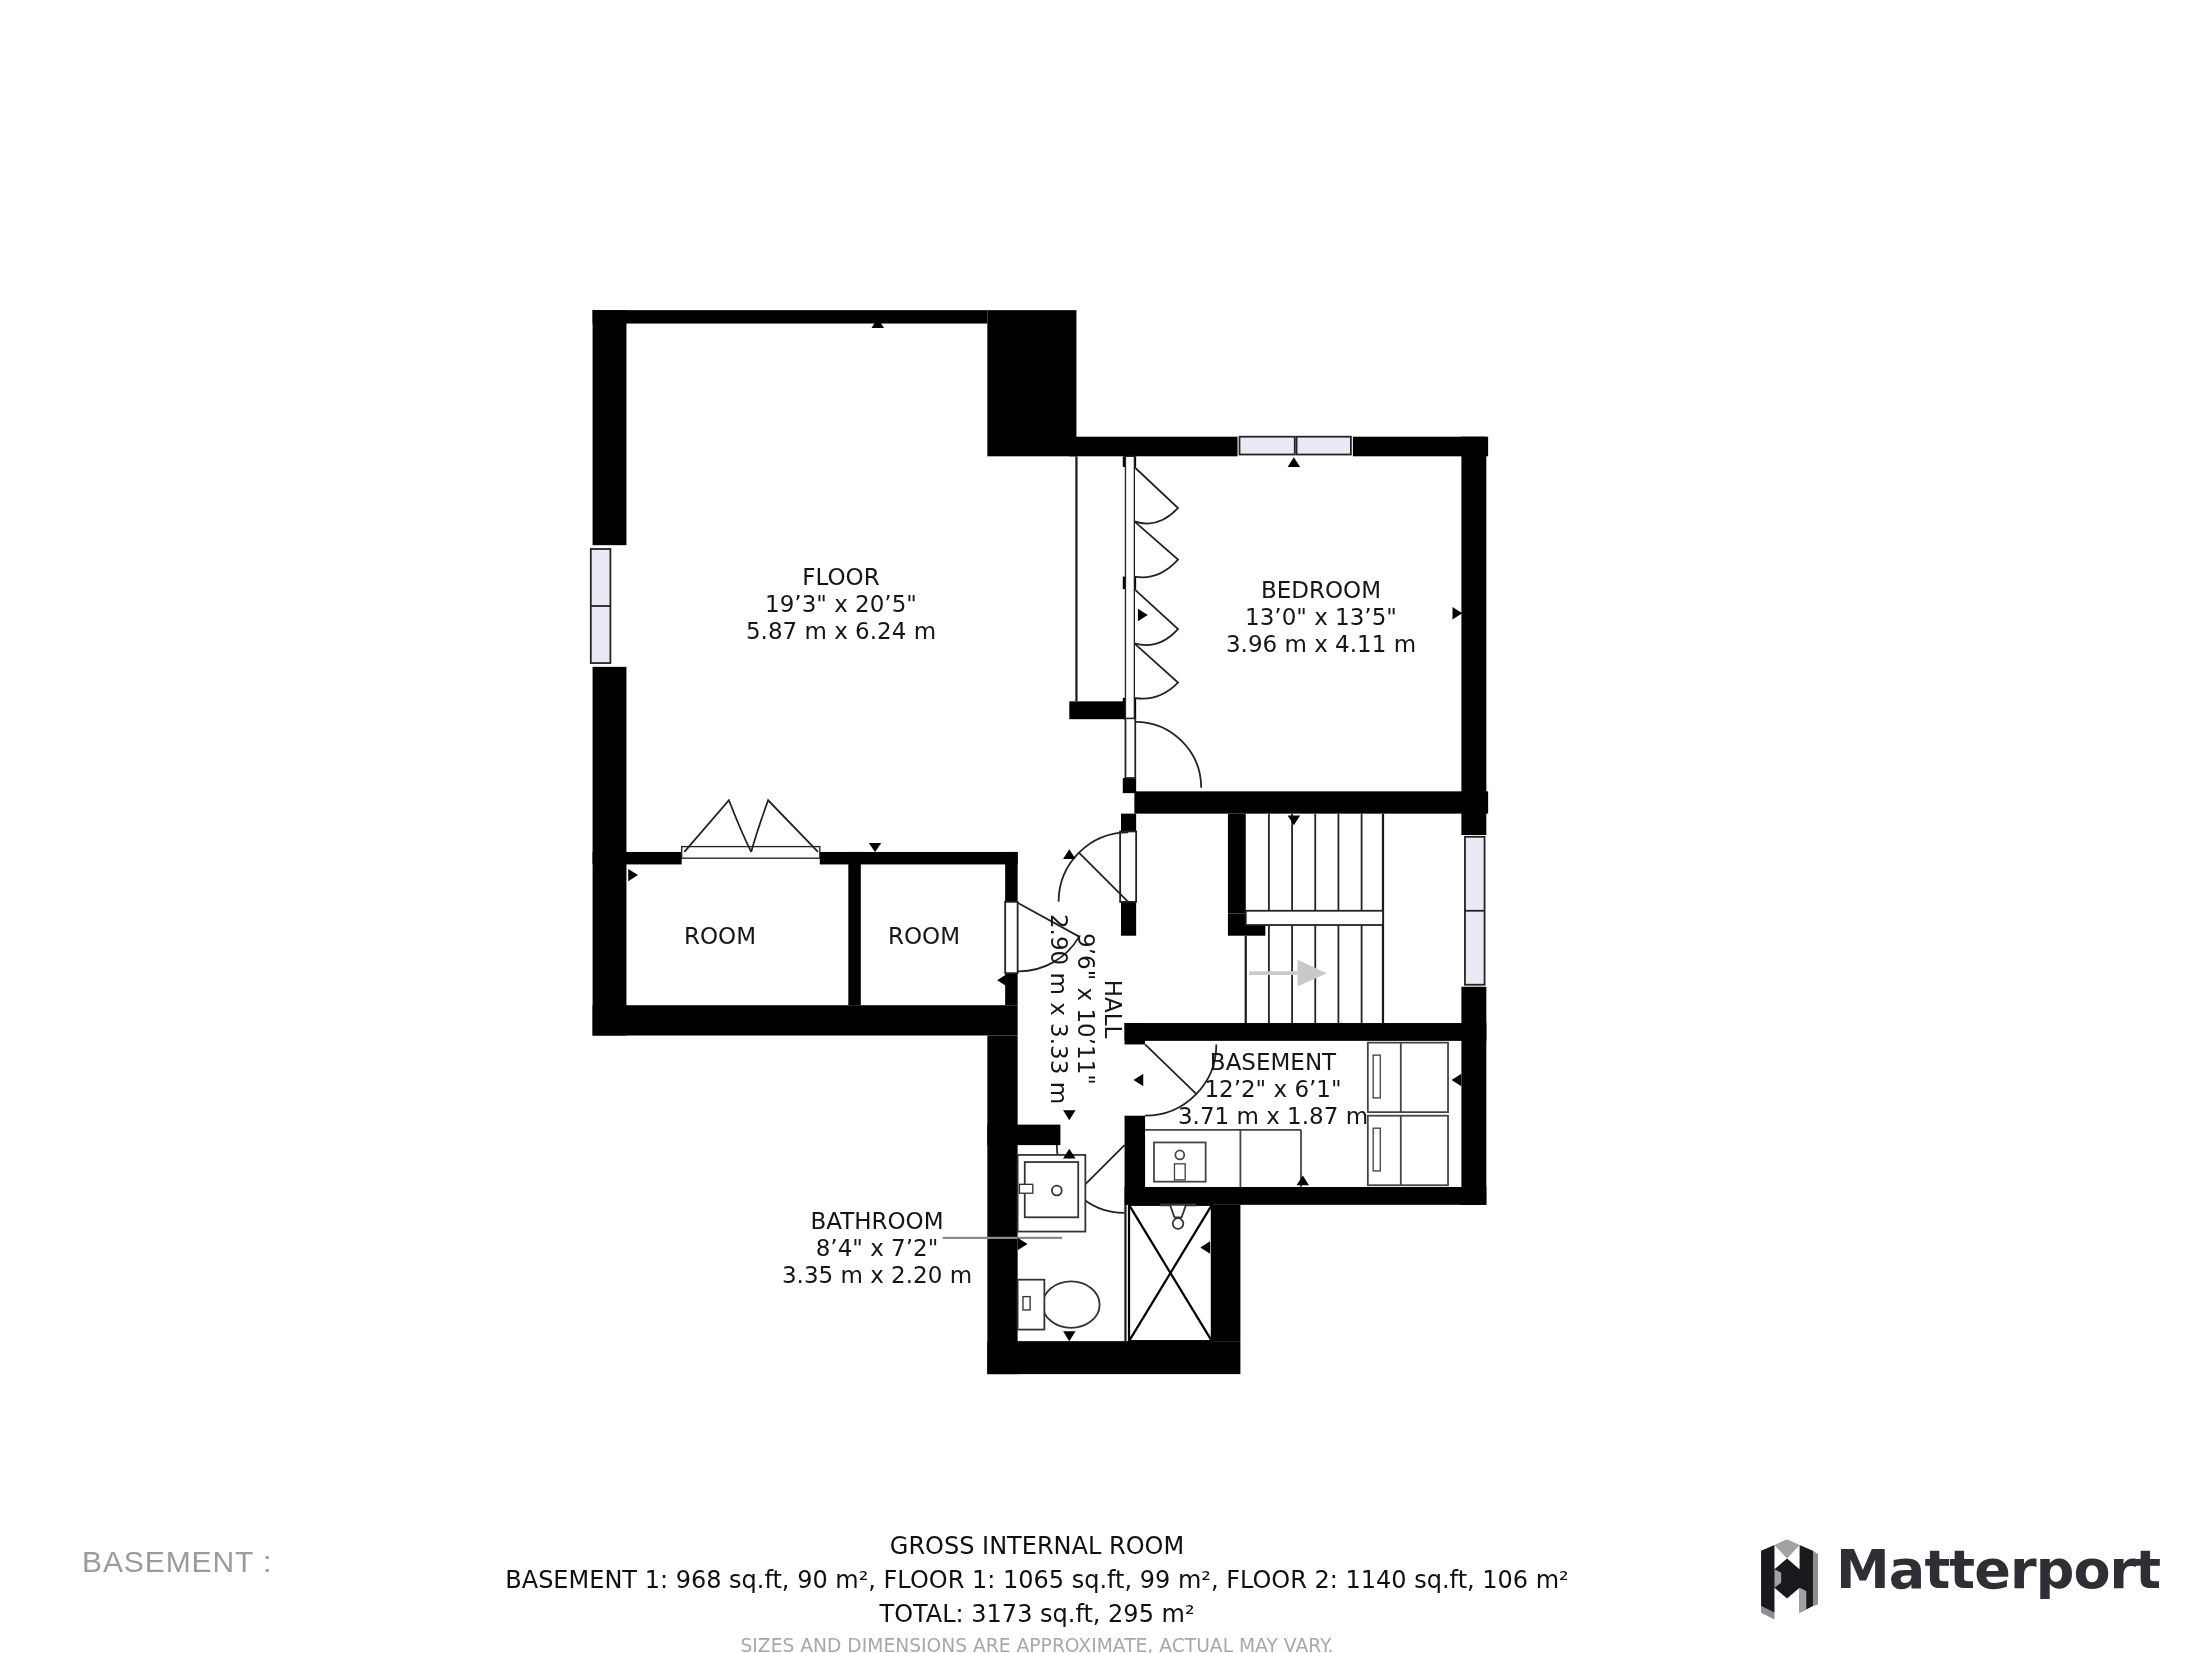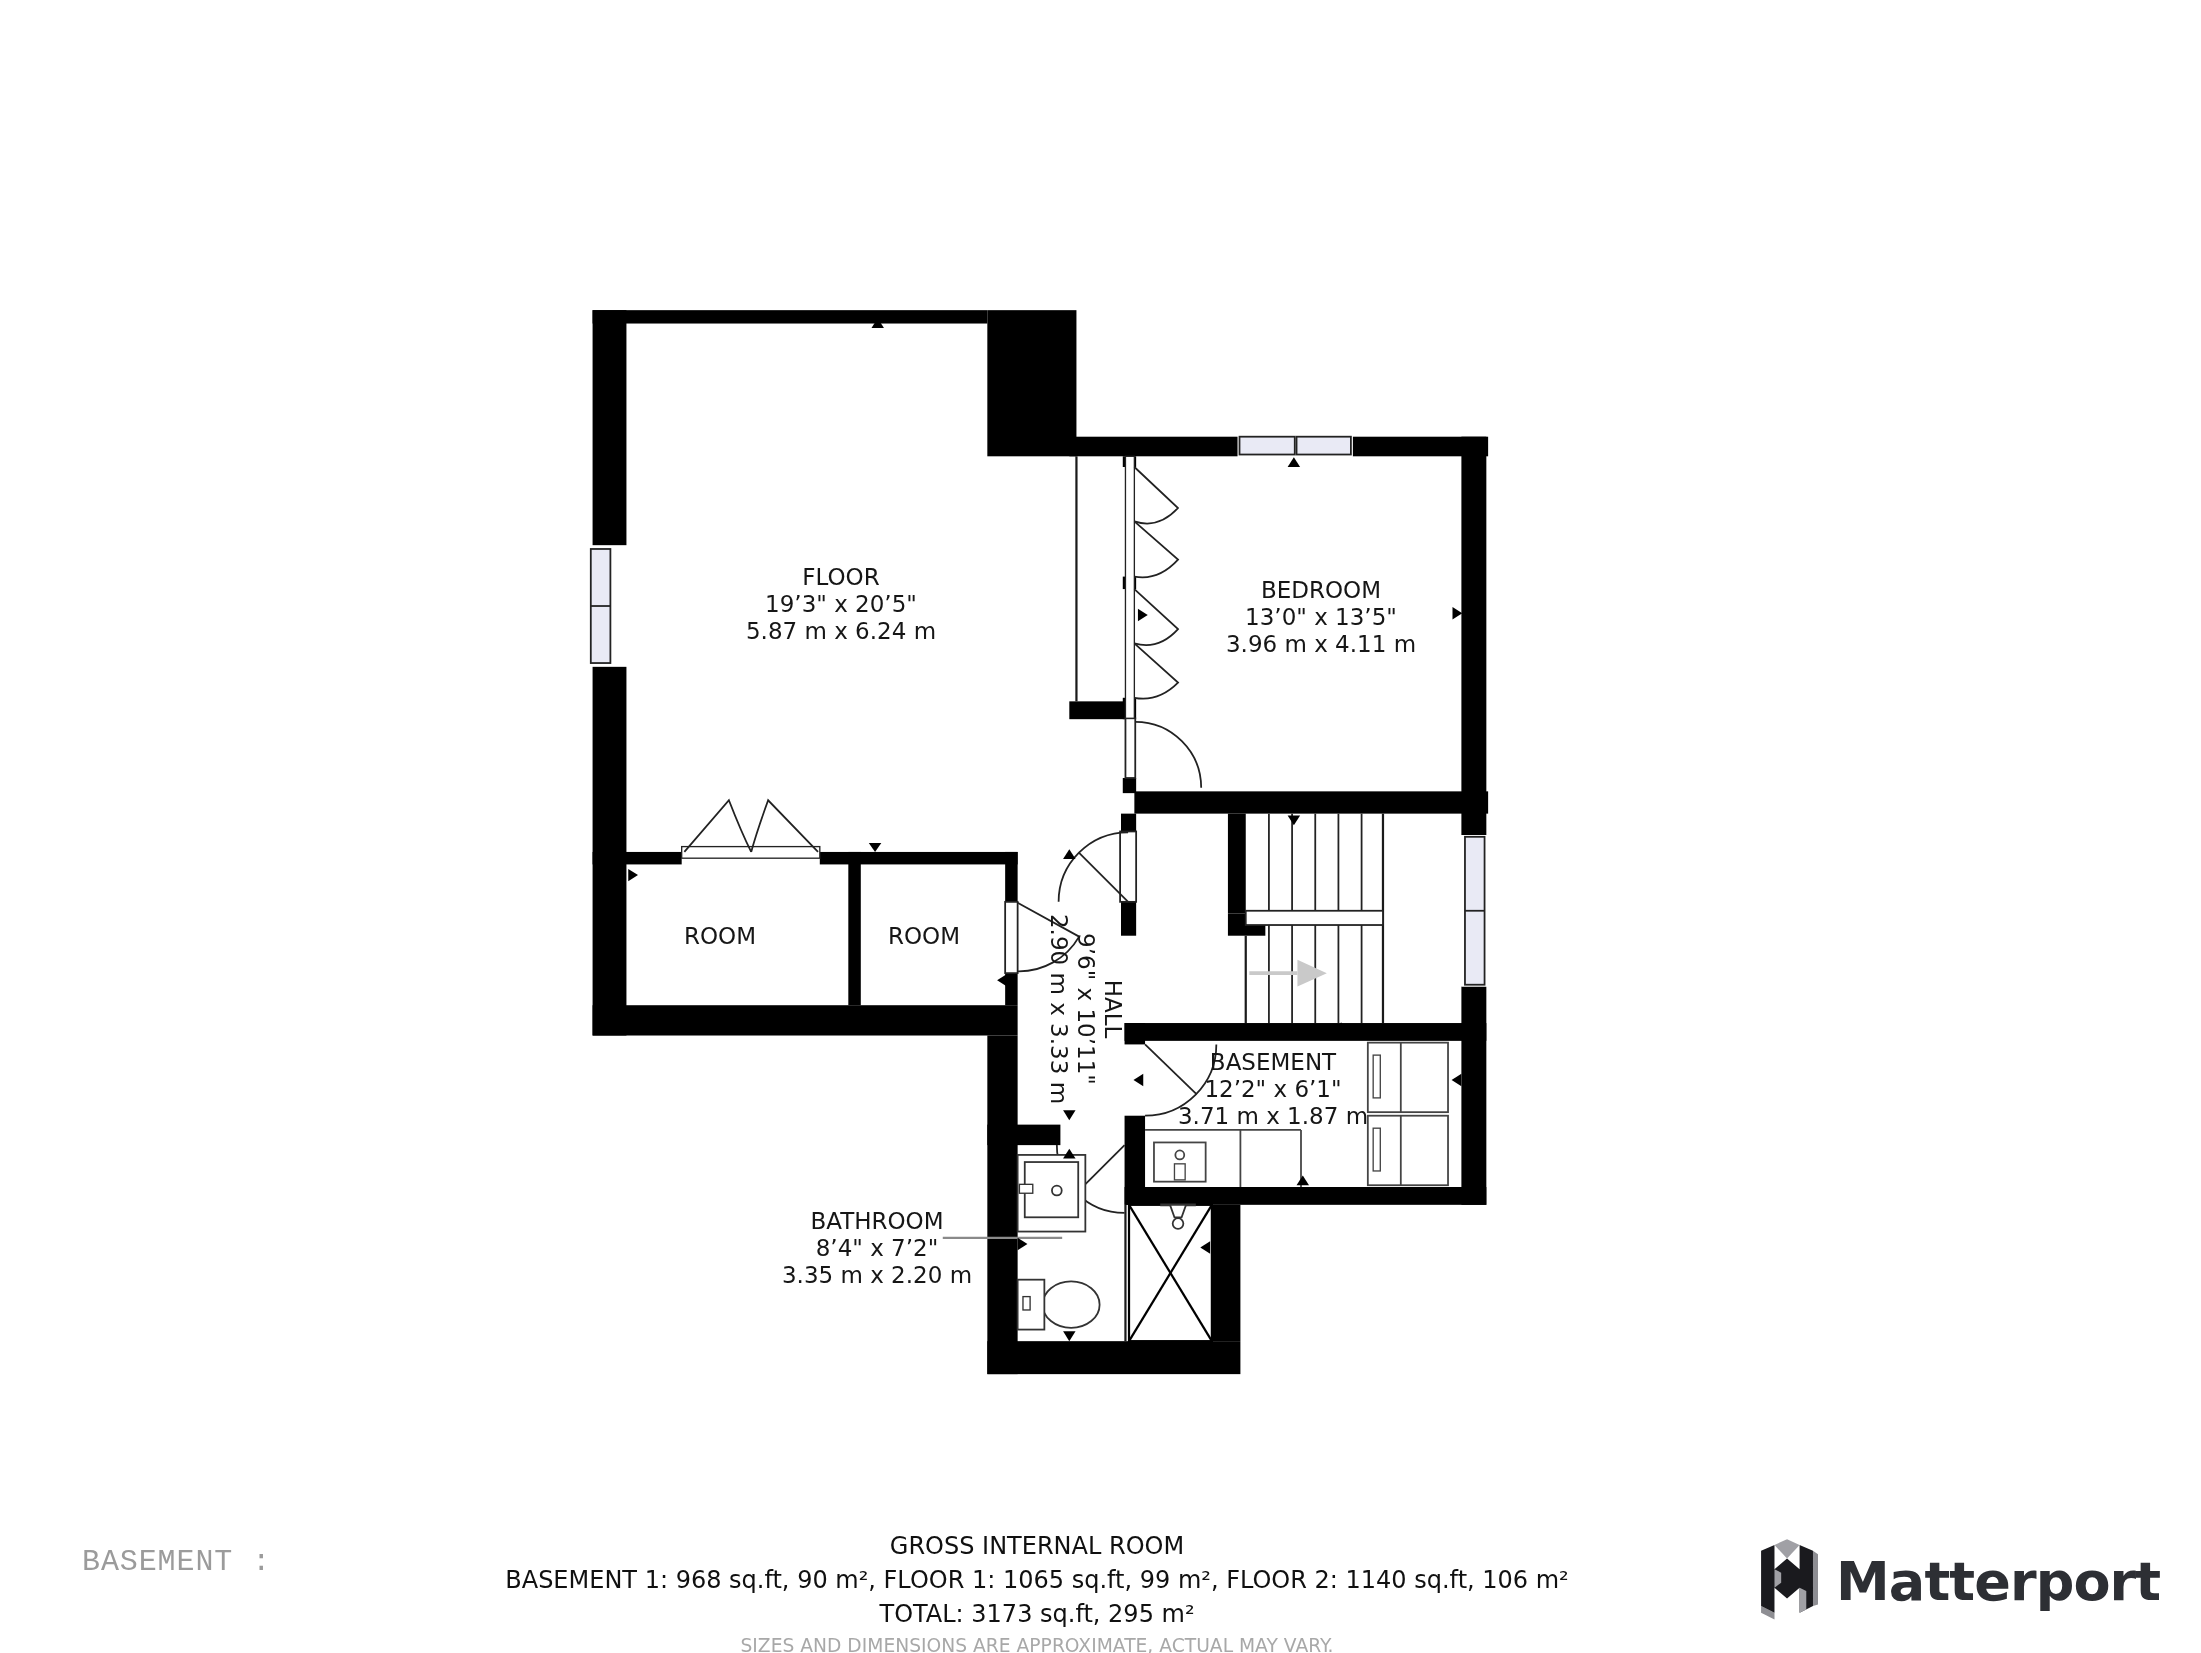--- a/index.html
+++ b/index.html
@@ -5,23 +5,23 @@
   html,body{margin:0;padding:0;background:#ffffff;}
   .page{position:relative;width:2201px;height:1654px;background:#ffffff;overflow:hidden;
         font-family:"DejaVu Sans",sans-serif;}
   .plan-svg{position:absolute;left:0;top:0;width:2201px;height:1654px;}
   .room-label{position:absolute;transform:translate(-50%,-50%);text-align:center;
         font-size:23px;line-height:27px;color:#161616;white-space:nowrap;}
   .room-label.rot{transform:translate(-50%,-50%) rotate(90deg);}
   .gia{position:absolute;left:1037px;top:1529px;transform:translateX(-50%);
         text-align:center;color:#101010;font-size:24px;line-height:34px;white-space:nowrap;}
   .gia .disclaimer{font-size:18.7px;color:#a8a8a8;line-height:30px;}
-  .floor-tag{position:absolute;left:82px;top:1545px;font-family:Liberation Mono, monospace;
+  .floor-tag{position:absolute;left:82px;top:1545px;font-family:Liberation Sans, sans-serif;
         font-size:30px;color:#9b9b9b;letter-spacing:0.9px;}
-  .brand{position:absolute;left:1741px;top:1538px;display:flex;align-items:center;gap:18px;}
+  .brand{position:absolute;left:1741px;top:1538px;display:flex;align-items:flex-start;gap:18px;}
   .brand-name{font-size:54px;font-weight:700;color:#2d2f34;letter-spacing:-0.9px;
         font-family:"DejaVu Sans",sans-serif;}
 </style>
 </head>
 <body>
 
 <div class="page">
 
   <svg class="plan-svg" viewBox="0 0 2470 1856">
 

